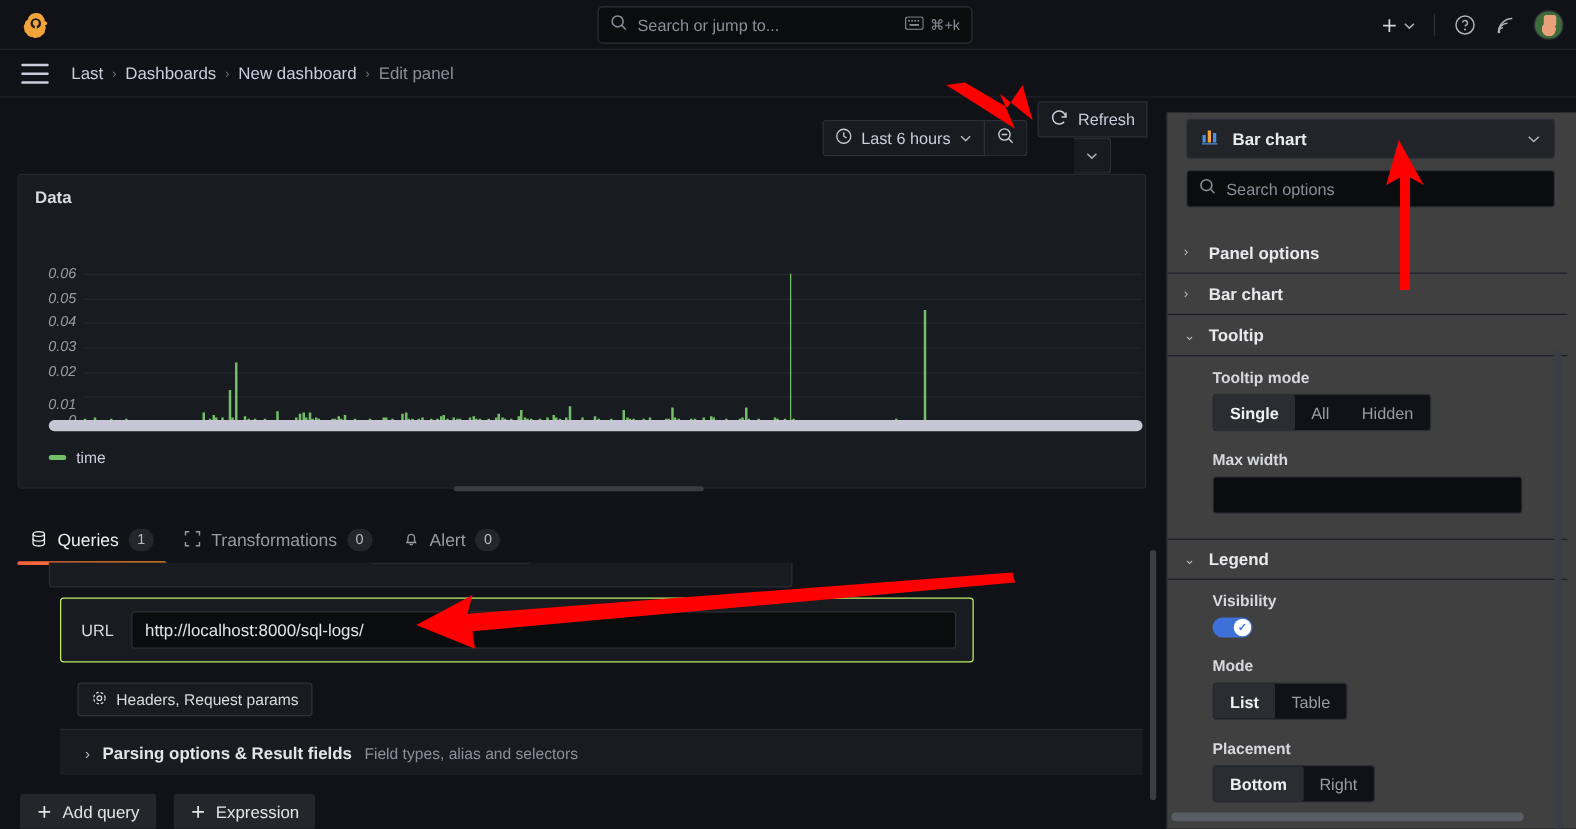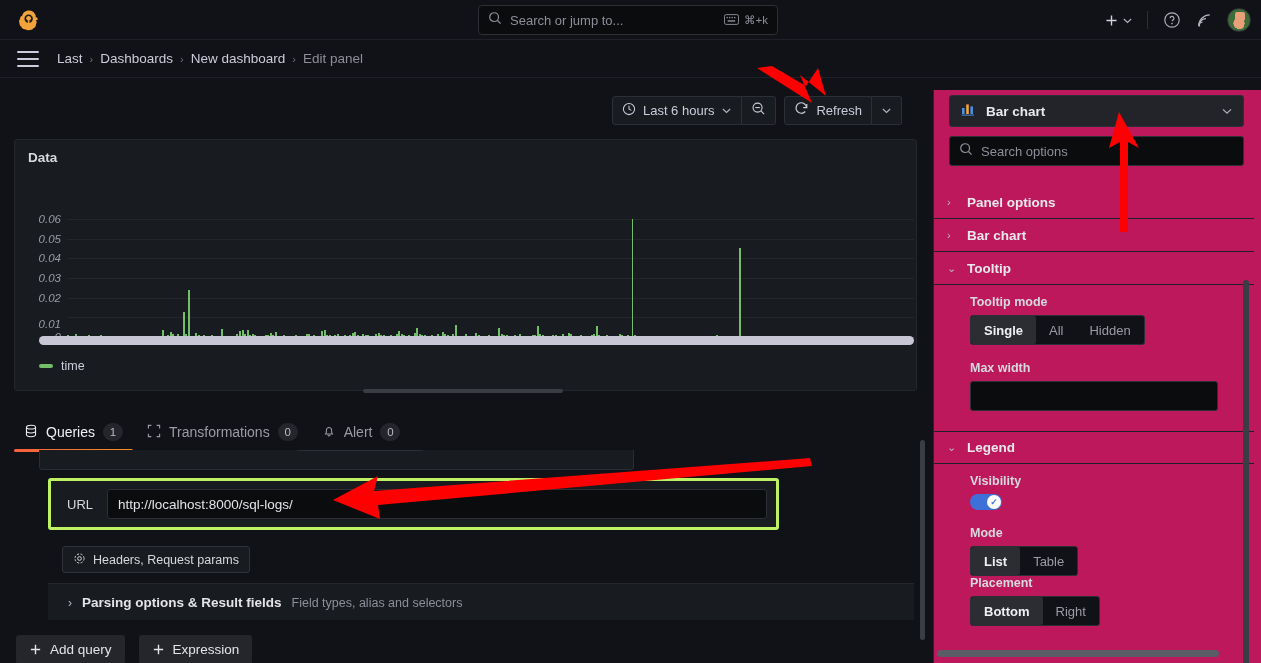--- a/index.html
+++ b/index.html
@@ -82,21 +82,21 @@
   .switch { width: 30px; height: 15px; border-radius: 8px; background: #25262b; border: 1px solid #3a3c43; position: relative; }
   .switch .knob { position: absolute; left: 2px; top: 2px; width: 11px; height: 11px; border-radius: 50%; background: #8e8e9a; }
   .time-group { display: flex; align-items: center; margin-left: 10px; }
   .tg-btn {
     height: 29px; background: #181b1f; border: 1px solid #2c2f36;
     display: flex; align-items: center; gap: 7px; padding: 0 9px;
     font-size: 13px; color: #ccccdc; cursor: pointer;
   }
   .tg-btn.l { border-radius: 3px 0 0 3px; }
   .tg-btn.r { border-radius: 0 3px 3px 0; border-left: none; }
-  .refresh-group { display: flex; align-items: center; margin-left: 8px; margin-right: 26px; }
+  .refresh-group { display: flex; align-items: center; margin-left: 8px; margin-right: 10px; flex-direction: column; }
 
   
   .viz-panel {
     position: absolute; left: 14px; top: 139px; width: 903px; height: 252px;
     background: #181b1f; border: 1px solid #23262b; border-radius: 3px;
   }
   .viz-title { position: absolute; left: 13px; top: 10px; font-size: 13.5px; font-weight: 600; color: #d8d9de; }
   .plot-area { position: absolute; left: 0; top: 48px; width: 903px; height: 150px; }
   .ylabels { position: absolute; left: 0; top: 0; width: 52px; height: 150px; font-style: italic; }
   .ylabel { position: absolute; right: 6px; font-size: 11.5px; color: #9b9ba5; transform: translateY(-50%); }
@@ -136,21 +136,21 @@
   .query-card-top {
     position: absolute; left: 25px; top: -12px; width: 595px; height: 32px;
     background: #181b1f; border: 1px solid #2a2d33; border-radius: 3px;
   }
   .query-card-top .inner-field {
     position: absolute; left: 255px; top: -18px; width: 130px; height: 30px;
     background: #0b0c0e; border: 1px solid #2c2f36; border-radius: 3px;
   }
   .url-card {
     position: absolute; left: 34px; top: 28px; width: 731px; height: 52px;
-    background: #181b1f; border: 3px solid #bef264; border-radius: 3px;
+    background: #181b1f; border: 1px solid #bef264; border-radius: 3px;
     display: flex; align-items: center; padding-left: 16px; gap: 14px;
   }
   .url-label { font-size: 13px; color: #d8d9de; font-weight: 500; }
   .url-input {
     width: 660px; height: 30px; background: #0b0c0e; border: 1px solid #2c2f36;
     border-radius: 3px; color: #e3e3e8; font-size: 13.5px;
     padding: 0 10px; font-family: "Liberation Sans", sans-serif;
   }
   .headers-btn {
     position: absolute; left: 48px; top: 96px; height: 27px;
@@ -170,21 +170,21 @@
   .add-btn {
     height: 29px; background: #25262b; border-radius: 3px;
     display: inline-flex; align-items: center; gap: 8px; padding: 0 13px;
     font-size: 13.5px; color: #e3e3e8; font-weight: 500; cursor: pointer;
   }
   .pane-vscroll { position: absolute; left: 920px; top: 440px; width: 5px; height: 200px; background: #3a3d44; border-radius: 3px; }
 
   
   .options-pane {
     position: absolute; left: 933px; top: 90px; width: 328px; height: 573px;
-    background: #be185d; border-left: 1px solid #23262b;
+    background: #404040; border-left: 1px solid #23262b;
   }
   .viz-picker {
     position: absolute; left: 15px; top: 5px; width: 295px; height: 32px;
     background: #22242a; border: 1px solid #2c2f36; border-radius: 3px;
     display: flex; align-items: center; padding: 0 10px; gap: 10px; cursor: pointer;
   }
   .viz-picker-name { font-size: 13.5px; font-weight: 600; color: #e9e9ed; flex: 1; }
   .opt-search {
     position: absolute; left: 15px; top: 46px; width: 295px; height: 30px;
     background: #0b0c0e; border: 1px solid #2c2f36; border-radius: 3px;
@@ -653,21 +653,21 @@
       <div class="opt-body">
         <div class="opt-field-label">Visibility</div>
         <div class="toggle-on">
             <span class="knob">✓</span>
           </div>
         <div class="opt-field-label" style="margin-top:16px">Mode</div>
         <div class="radio-group">
           <span class="radio-opt sel">List</span>
           <span class="radio-opt">Table</span>
         </div>
-        <div class="opt-field-label" style="">Placement</div>
+        <div class="opt-field-label" style="margin-top:16px">Placement</div>
         <div class="radio-group">
           <span class="radio-opt sel">Bottom</span>
           <span class="radio-opt">Right</span>
         </div>
       </div>
     </div>
     <div class="opt-vscroll"></div>
   </div>
   <div class="opt-hscroll"></div>
 

